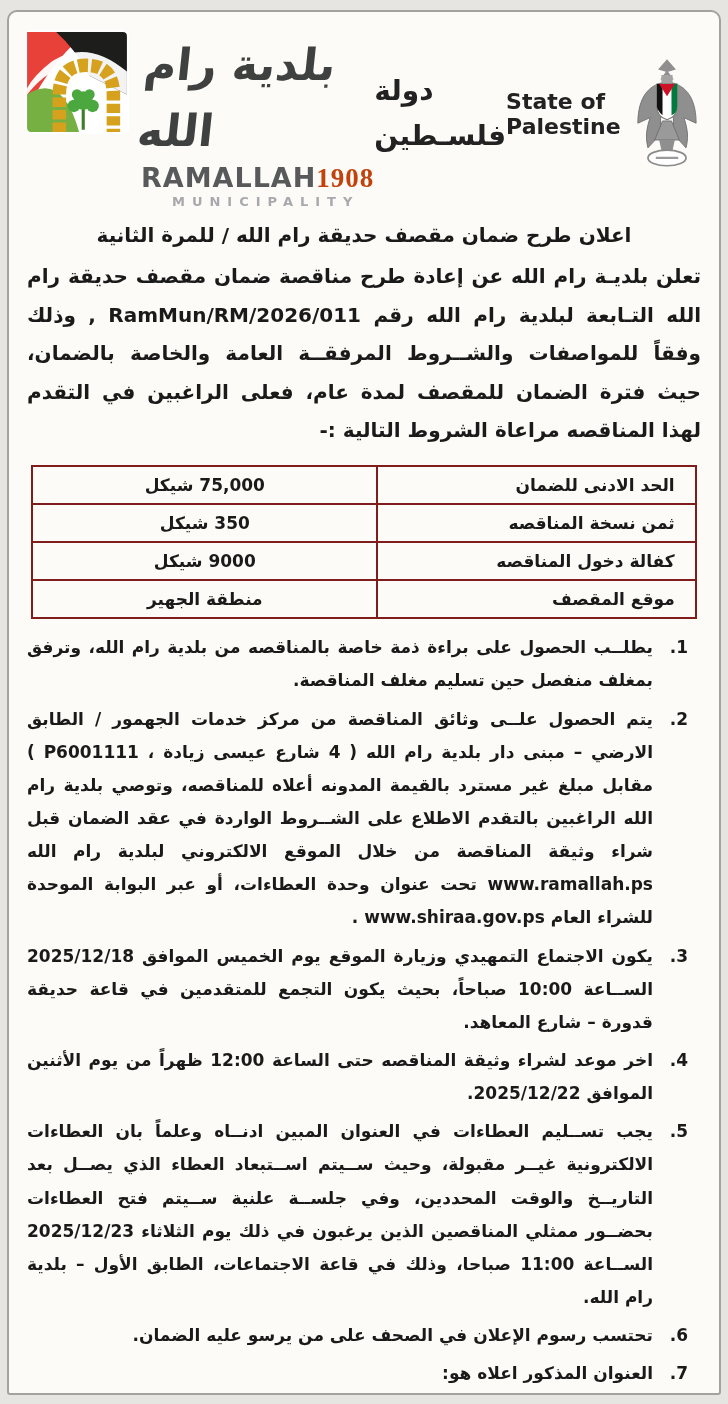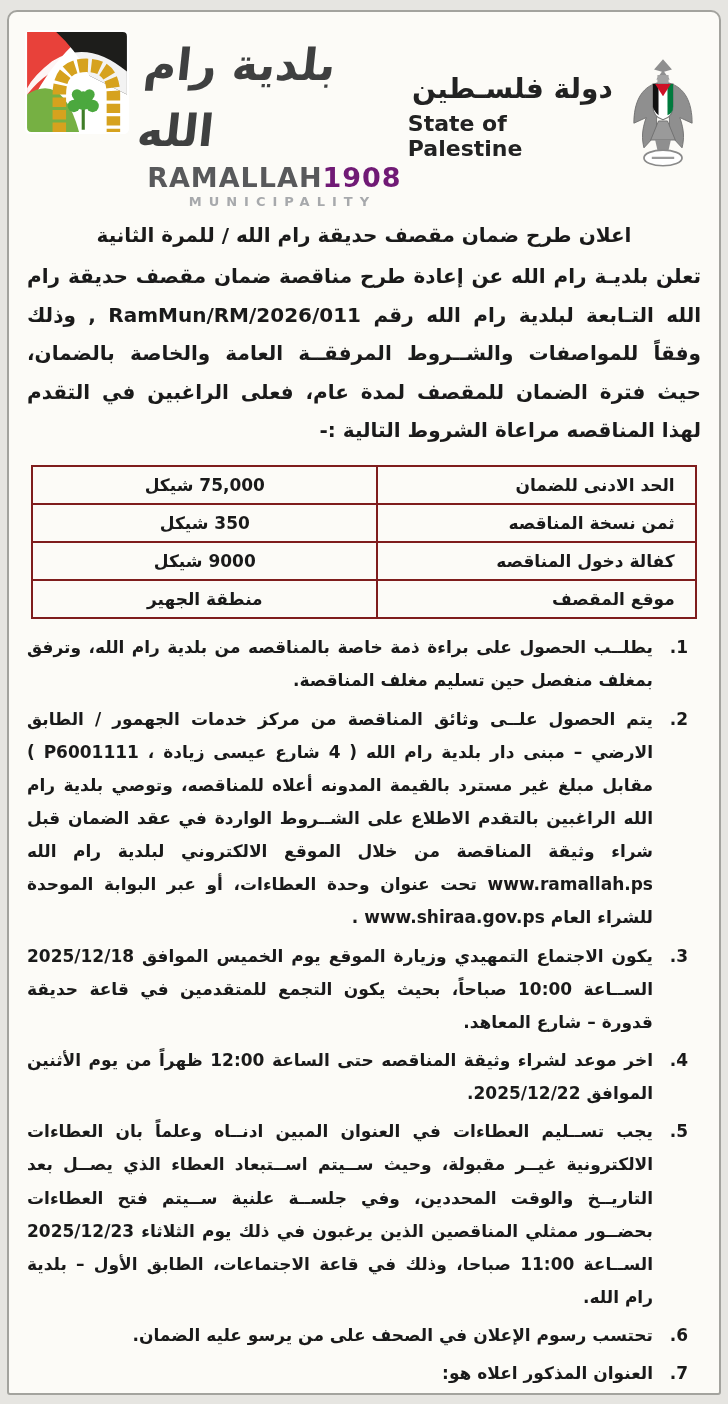--- a/index.html
+++ b/index.html
@@ -17,24 +17,24 @@
     box-sizing:border-box;
     padding:6px 12px 0 12px;
     overflow:hidden;
   }
   
   .header{display:flex;justify-content:space-between;align-items:flex-start;padding:12px 8px 0 4px;direction:ltr;}
   .brand{display:flex;gap:12px;align-items:flex-start;}
   .brand-text{display:flex;flex-direction:column;align-items:center;margin-top:2px;}
   .calligraphy{font-size:44px;font-weight:700;color:#3f4040;line-height:1.5;transform:skewX(-6deg);}
   .wordmark{font-size:27px;font-weight:700;letter-spacing:1px;color:#58595b;line-height:1.05;}
-  .wordmark .year{color:#701a75;}
+  .wordmark .year{color:#c2410c;font-family:Liberation Serif, serif;}
   .municipality{font-size:13px;font-weight:700;letter-spacing:7px;color:#a7a9ac;margin-top:2px;margin-left:16px;}
   .state{display:flex;align-items:center;gap:10px;margin-top:26px;}
-  .state-text{display:flex;flex-direction:column;align-items:center;}
+  .state-text{display:flex;align-items:center;}
   .state-ar{font-size:28px;font-weight:700;color:#222;line-height:1.6;}
   .state-en{font-size:22px;font-weight:700;color:#222;}
   
   .title{direction:rtl;text-align:center;font-size:20px;font-weight:700;margin:14px 0 10px 0;}
   
   .intro{
     direction:rtl;text-align:justify;font-size:20px;font-weight:700;
     line-height:1.92;padding:0 6px;margin-bottom:16px;
   }
   

